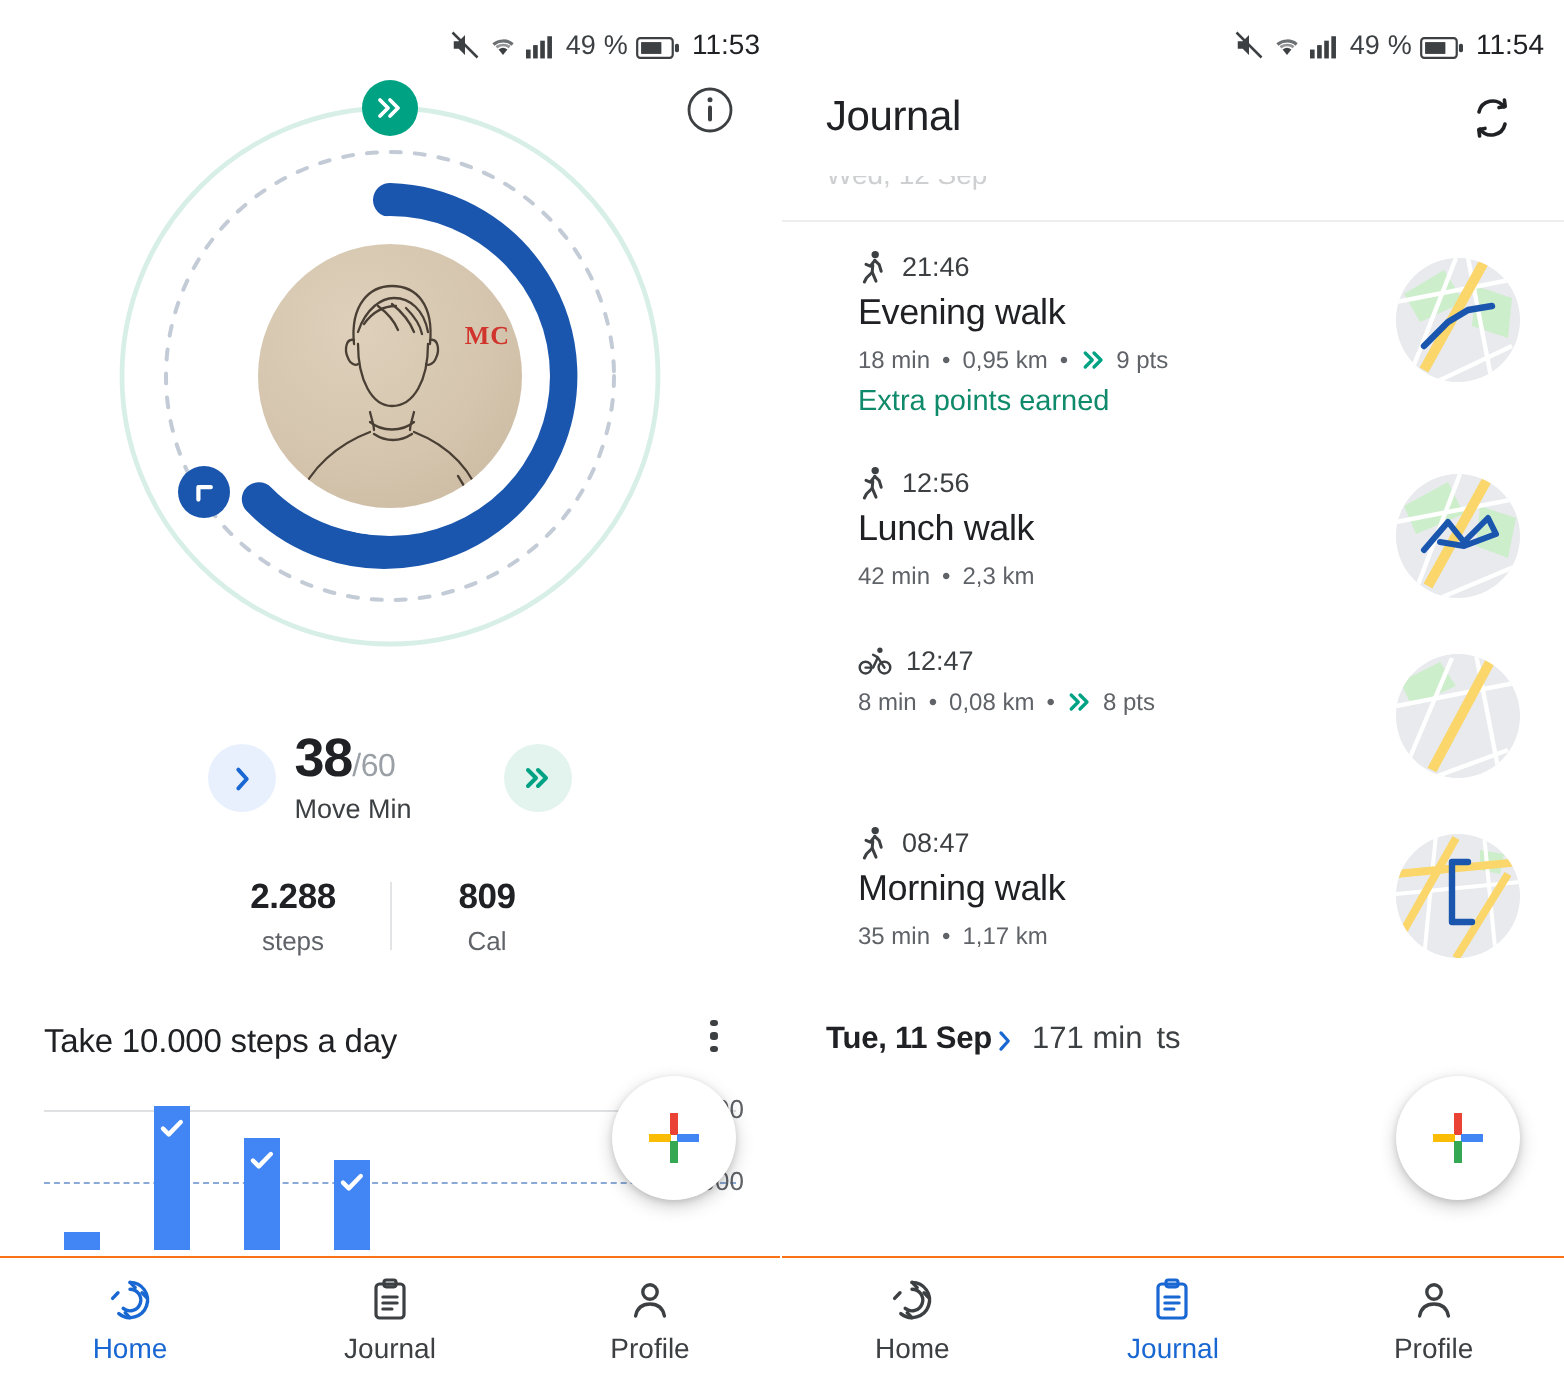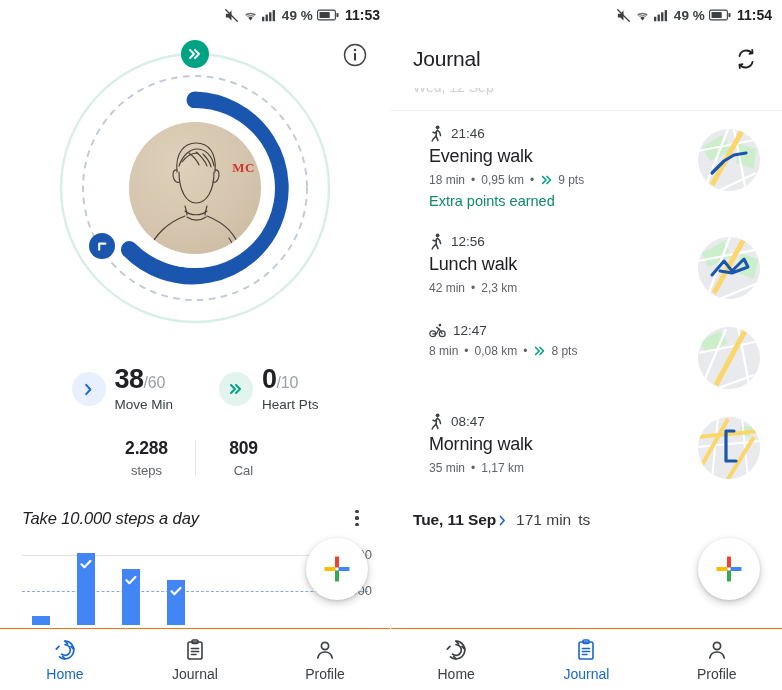--- a/index.html
+++ b/index.html
@@ -11,23 +11,23 @@
   }
   .screens { display: flex; width: 782px; height: 690px; }
   .screen {
     width: 391px; height: 690px; position: relative;
     background: #ffffff; overflow: hidden;
   }
   .screen.left { border-right: 1px solid #ffffff; }
 
   
   .statusbar {
-    height: 30px; display: flex; align-items: center;
+    height: 30px; display: flex; align-items: flex-end;
     justify-content: flex-end; padding-right: 10px; gap: 4px;
-    color: #3c4043; font-size: 13px; font-weight: bold;
+    color: #3c4043; font-size: 13px;
   }
   .sb-ico { display: inline-flex; align-items: center; }
   .sb-text { font-size: 13.5px; color: #3c4043; letter-spacing: .1px; }
   .sb-time { font-size: 14px; color: #202124; margin-left: 2px; }
 
   
   .home-top { position: relative; height: 330px; }
   .info-btn {
     position: absolute; right: 22px; top: 12px;
     width: 26px; height: 26px; cursor: pointer;
@@ -96,21 +96,21 @@
     width: 1px; height: 34px; background: #e3e4e6;
   }
   .stat-val { font-size: 17.5px; font-weight: 700; letter-spacing: -.2px; }
   .stat-lbl { font-size: 13px; color: #5f6368; margin-top: 4px; }
 
   
   .chart-card {
     position: absolute; left: 0; right: 0; top: 505px;
     padding: 0 22px;
   }
-  .chart-head { display: flex; align-items: center; justify-content: space-between; font-style: italic; }
+  .chart-head { display: flex; align-items: flex-end; justify-content: space-between; }
   .chart-title { font-size: 16.5px; color: #202124; letter-spacing: -.1px; }
   .kebab { width: 22px; height: 26px; display: flex; flex-direction: column;
            align-items: center; justify-content: center; gap: 3px; cursor: pointer; }
   .kebab i { width: 3.2px; height: 3.2px; border-radius: 50%; background: #3c4043; display: block; }
   .plot {
     position: relative; height: 78px; margin-top: 16px;
   }
   .gridline { position: absolute; left: 0; right: 0; height: 1px; background: #dfe1e3; }
   .dashline {
     position: absolute; left: 0; right: 0; height: 0;
@@ -302,26 +302,20 @@
         </div>
       </div>
 
       <div class="metric">
         <div class="metric-chip chip-green">
           <svg width="16" height="16" viewBox="0 0 16 16">
             <path d="M3 4 L7 8 L3 12" fill="none" stroke="#00a284" stroke-width="2" stroke-linecap="round" stroke-linejoin="round"></path>
             <path d="M8 4 L12 8 L8 12" fill="none" stroke="#00a284" stroke-width="2" stroke-linecap="round" stroke-linejoin="round"></path>
           </svg>
         </div>
-        <div class="metric-txt">
-          <div class="metric-val">
-            <span>0</span><span class="metric-den">/10</span>
-          </div>
-          <div class="metric-lbl">Heart Pts</div>
-        </div>
       </div>
     </div>
 
     <div class="stats">
       <div class="stat">
         <div class="stat-val">2.288</div>
         <div class="stat-lbl">steps</div>
       </div>
       <div class="stat">
         <div class="stat-val">809</div>

